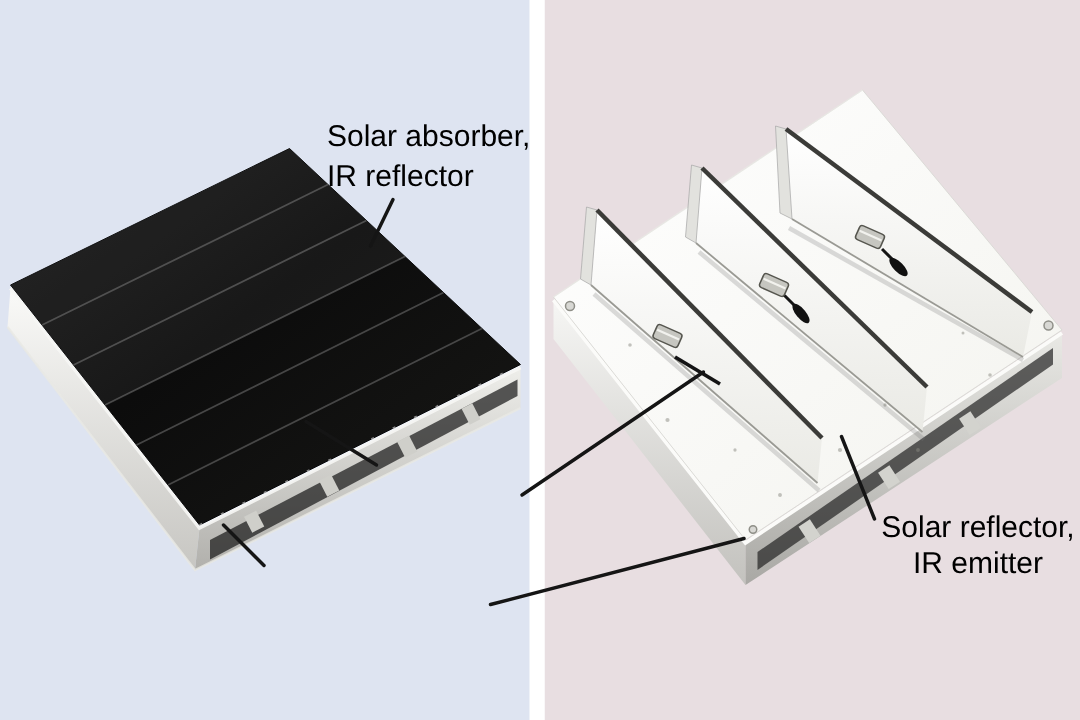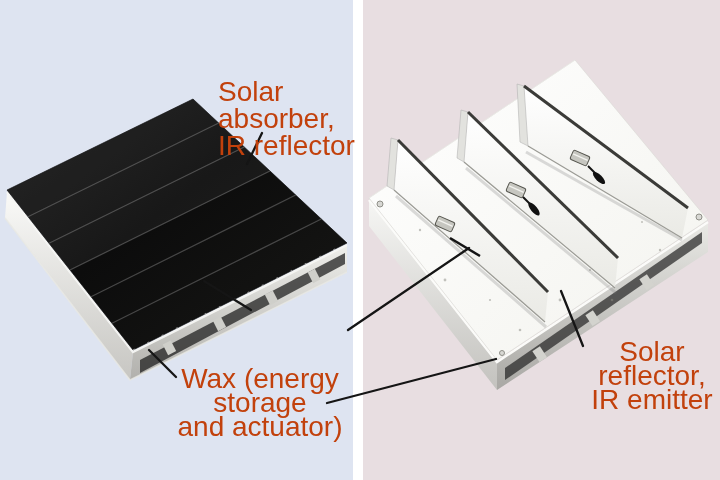--- a/index.html
+++ b/index.html
@@ -10,21 +10,21 @@
   }
   .panel{position:absolute;top:0;height:480px;}
   #panel-left{left:0;width:354px;background:#dee4f1;}
   #panel-right{left:363px;width:357px;background:#e8dee1;}
   #divider{position:absolute;top:0;left:353px;width:10px;height:480px;background:#ffffff;}
   .devsvg{position:absolute;top:0;display:block;}
   #left-dev{left:0;}
   #right-dev{left:360px;}
   #leaders{position:absolute;left:0;top:0;pointer-events:none;}
   .label{
-    position:absolute;color:#c2410c;font-size:28px;
+    position:absolute;color:#000000;font-size:20px;
     white-space:pre-line;
   }
   #label-absorber{left:218px;top:78px;width:150px;line-height:27px;text-align:left;}
   #label-louvers{left:227px;top:299px;width:150px;line-height:22px;text-align:center;}
   #label-wax{left:168px;top:367px;width:184px;line-height:24px;text-align:center;}
   #label-reflector{left:574px;top:340px;width:156px;line-height:24px;text-align:center;}
 </style>
 </head>
 <body>
 
@@ -182,18 +182,16 @@
       <line x1="251" y1="310" x2="204" y2="281"></line>
       <line x1="348" y1="330" x2="469" y2="248"></line>
       <line x1="176" y1="377" x2="149" y2="350"></line>
       <line x1="327" y1="403" x2="496" y2="359"></line>
       <line x1="583" y1="346" x2="561" y2="291"></line>
     </g>
   </svg>
 
   <div class="label" id="label-absorber">Solar absorber,
 IR reflector</div>
-  <div class="label" id="label-wax">Wax (energy storage
-and actuator)</div>
   <div class="label" id="label-reflector">Solar reflector,
 IR emitter</div>
 
 </div>
 
 </body></html>

